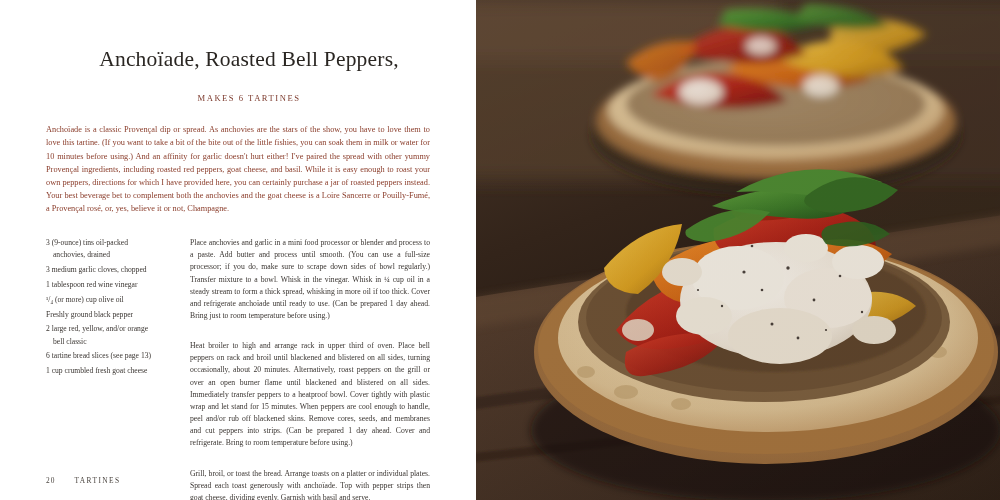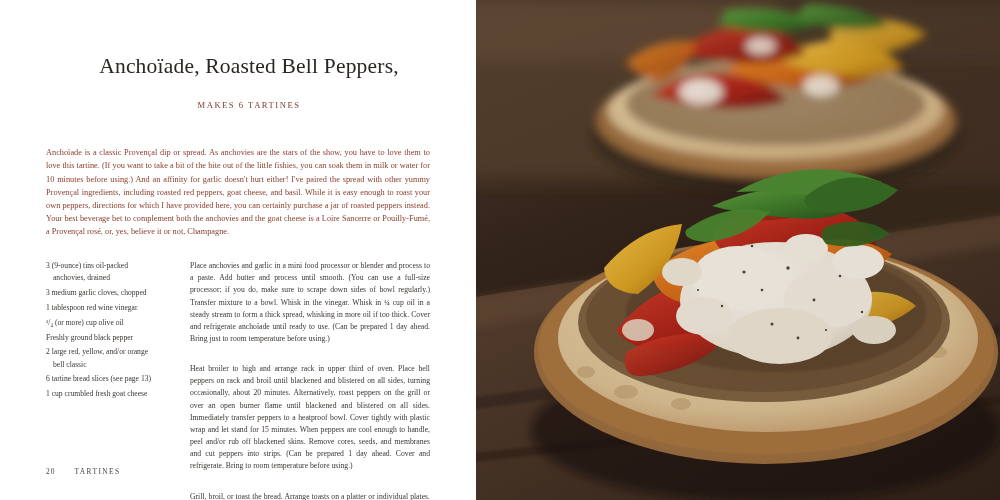--- a/index.html
+++ b/index.html
@@ -16,21 +16,21 @@
     display: flex;
   }
   
   .text-page {
     position: relative;
     width: 476px; height: 500px;
     background: #ffffff;
     padding: 0;
   }
   .title-block {
-    margin: 16px;
+    margin: 9px;
     padding: 36px 60px 0 82px;
     text-align: center;
   }
   .recipe-title {
     font-family: "Liberation Serif", serif;
     font-size: 21.5px;
     line-height: 1.32;
     color: #2a2622;
     font-weight: normal;
     letter-spacing: 0.2px;
@@ -39,21 +39,21 @@
   .makes {
     margin-top: 20px;
     text-align: center;
     font-family: "Liberation Serif", serif;
     font-size: 8.6px;
     letter-spacing: 1.5px;
     color: #7d3b2e;
     text-transform: uppercase;
   }
   .headnote {
-    margin: 36px 46px 0 46px;
+    margin: 20px 46px 0 46px;
     font-size: 8.3px;
     line-height: 1.58;
     color: #8a3c2a;
     text-align: justify;
   }
   .columns {
     display: flex;
     margin: 22px 46px 0 46px;
     gap: 16px;
   }
@@ -71,21 +71,21 @@
     font-size: 7.7px;
     line-height: 1.58;
     color: #3a3531;
     text-align: justify;
   }
   .col-method p { margin: 0 0 11px 0; }
   .col-method p:last-child { margin-bottom: 0; }
   .method-gap { margin-bottom: 18px !important; }
   .folio {
     position: absolute;
-    left: 46px; bottom: 24px;
+    left: 46px; bottom: 15px;
     font-size: 7.4px;
     letter-spacing: 1.1px;
     color: #4a443f;
   }
   .folio .num { margin-right: 16px; }
   .folio .bookname { letter-spacing: 1.4px; }
   
   .photo-page {
     position: relative;
     width: 524px; height: 500px;

